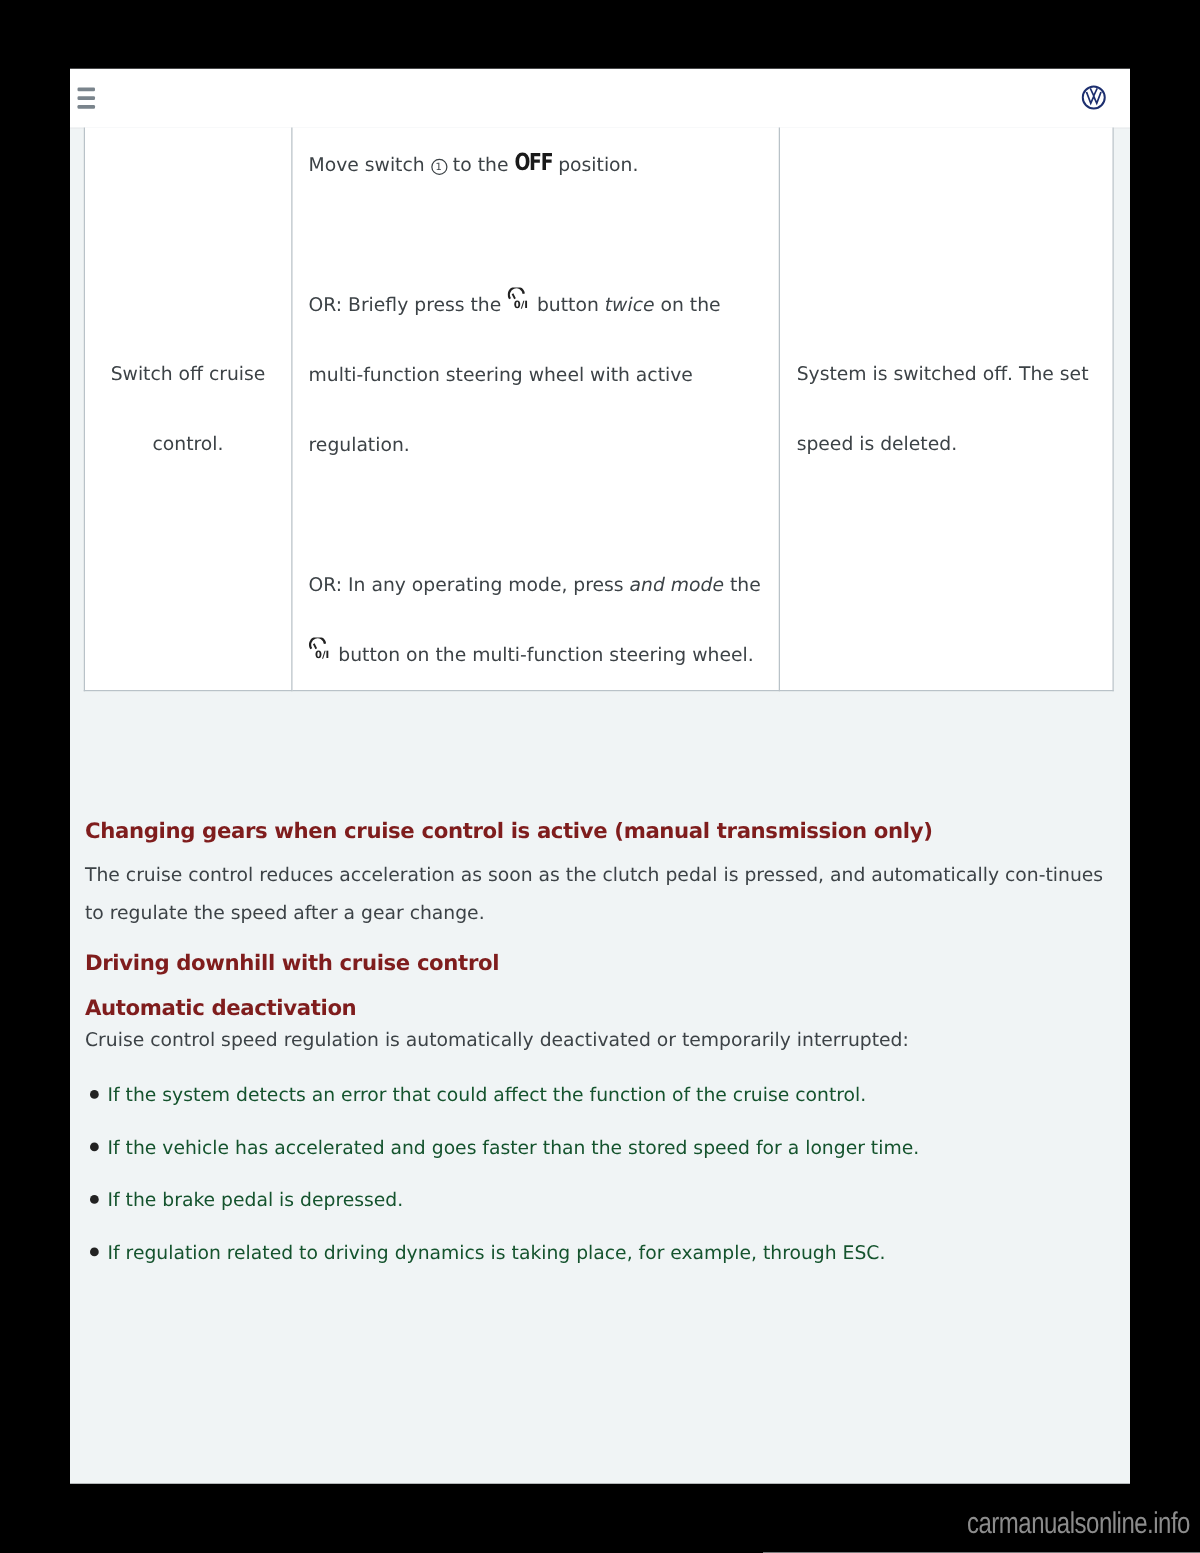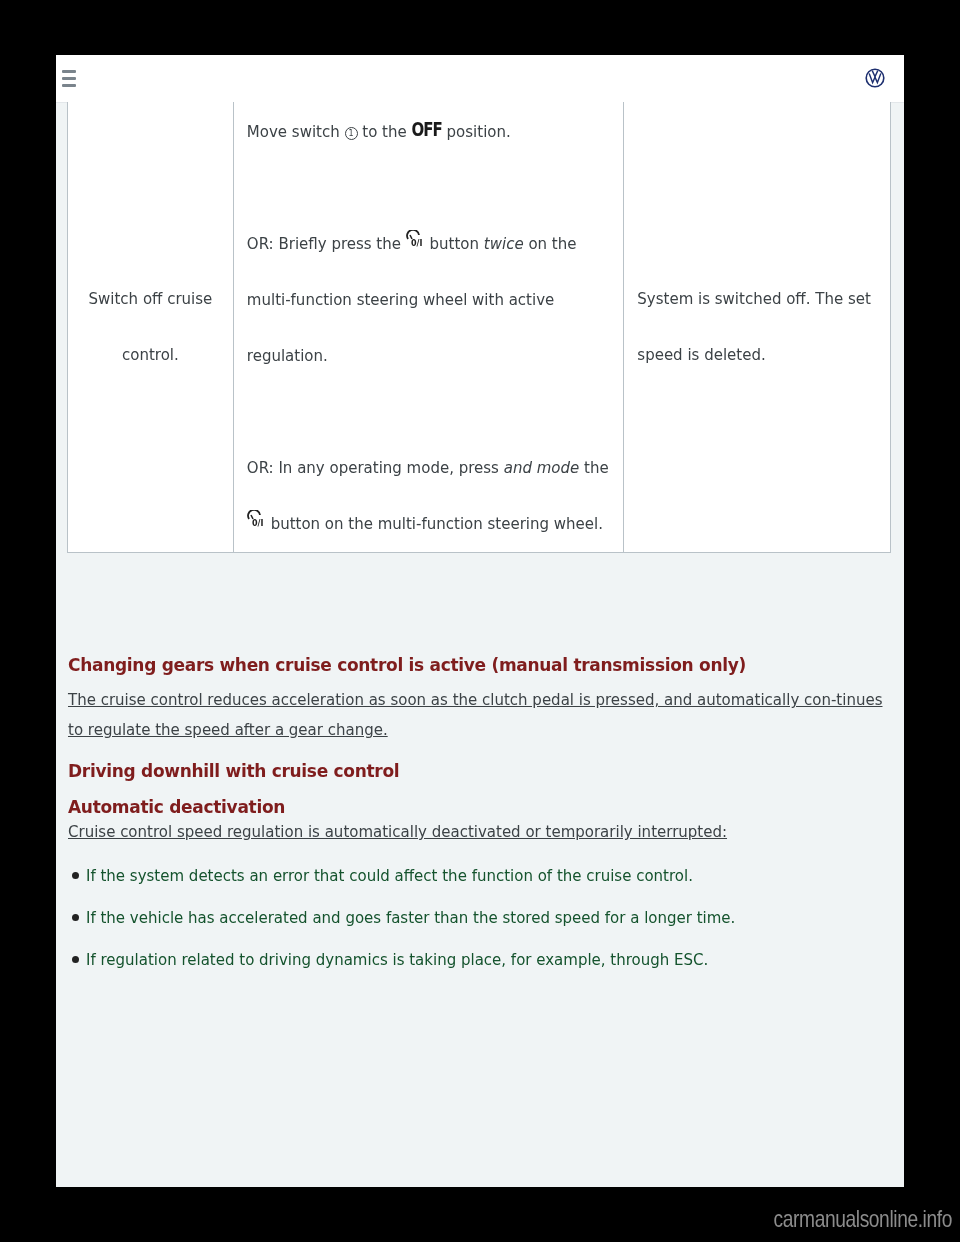--- a/index.html
+++ b/index.html
@@ -49,21 +49,21 @@
   }
   .cc-icon { display: inline-block; width: 19px; height: 17px; vertical-align: 2px; }
   .content {
     position: absolute; left: 12px; top: 590px; width: 826px;
   }
   h2 {
     font-family: "DejaVu Sans", sans-serif; font-size: 17px; font-weight: bold;
     color: #7f1d1d; margin: 0; letter-spacing: -0.3px;
   }
   p.body {
-    font-size: 15px; color: #3c4246; line-height: 30px; margin: 0; text-decoration: underline;
+    font-size: 15px; color: #3c4246; line-height: 30px; margin: 0;
   }
   ul.bullets { list-style: none; margin: 0; padding: 0; }
   ul.bullets li {
     font-size: 15px; color: #14532d; height: 42px; line-height: 42px; padding-left: 18px; position: relative;
   }
   ul.bullets li::before {
     content: ""; position: absolute; left: 4px; top: 17px; width: 7px; height: 7px;
     border-radius: 50%; background: #222;
   }
   .watermark {
@@ -136,18 +136,19 @@
     <p class="body" style="margin-top:10px;">The cruise control reduces acceleration as soon as the clutch pedal is pressed, and automatically con-tinues to regulate the speed after a gear change.</p>
 
     <h2 style="margin-top:16px;">Driving downhill with cruise control</h2>
 
     <h2 style="margin-top:16px;">Automatic deactivation</h2>
     <p class="body" style="">Cruise control speed regulation is automatically deactivated or temporarily interrupted:</p>
 
     <ul class="bullets" style="margin-top:8px;">
       <li>If the system detects an error that could affect the function of the cruise control.</li>
       <li>If the vehicle has accelerated and goes faster than the stored speed for a longer time.</li>
+      <li>If the brake pedal is depressed.</li>
       <li>If regulation related to driving dynamics is taking place, for example, through ESC.</li>
     </ul>
   </div>
 </div>
 
 <div class="watermark">carmanualsonline.info</div>
 
 </body></html>

